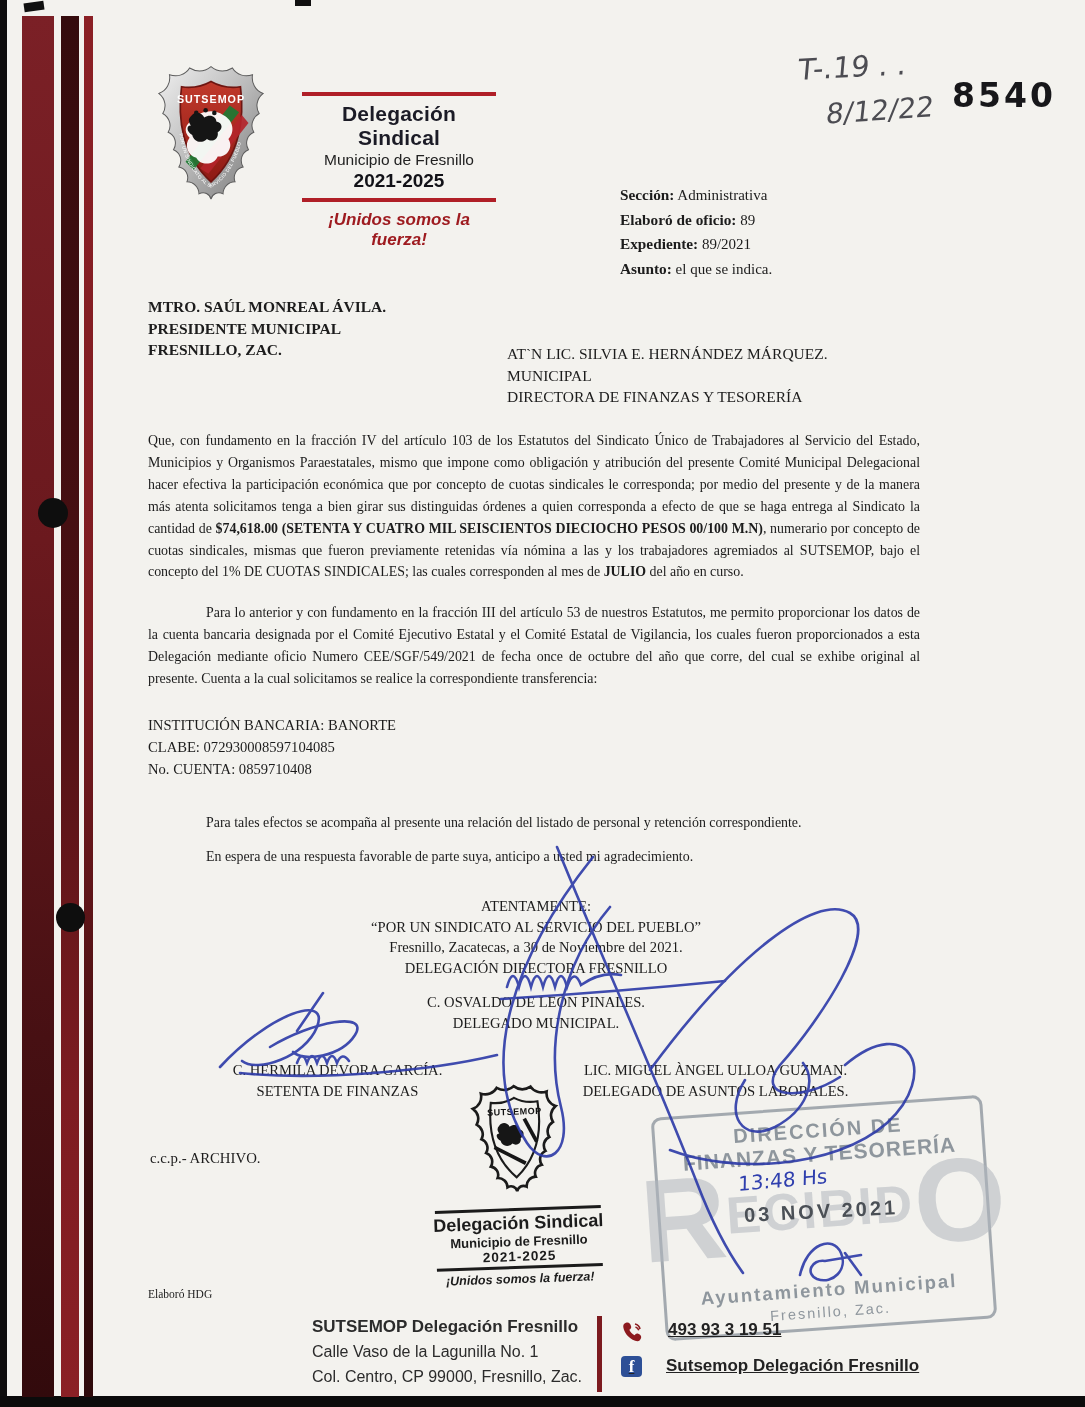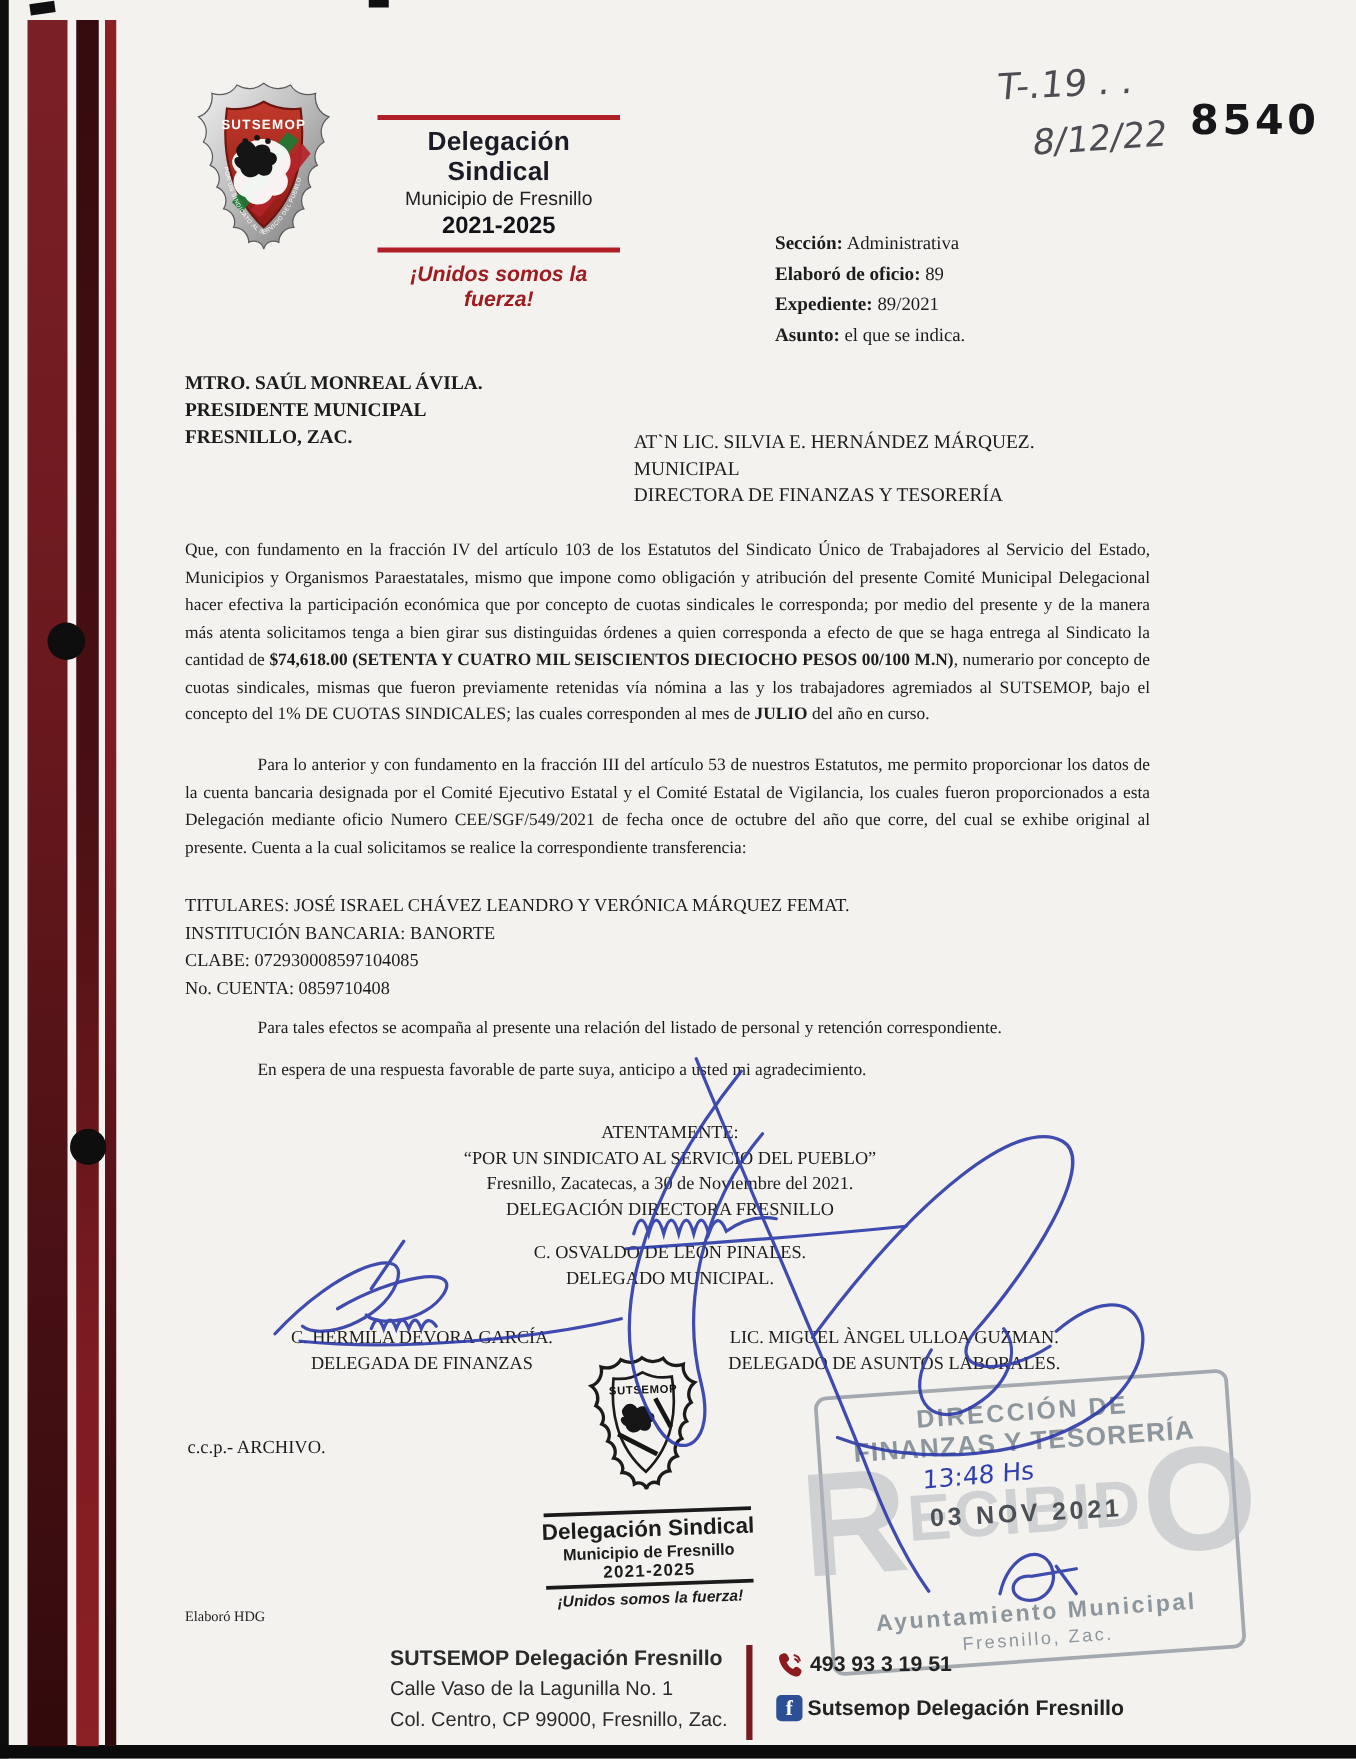--- a/index.html
+++ b/index.html
@@ -67,22 +67,22 @@
   .rs-f1{position:absolute;left:0;right:0;bottom:26px;font-size:18.5px;font-weight:600;letter-spacing:2px;}
   .rs-f2{position:absolute;left:0;right:0;bottom:7px;font-size:14.5px;letter-spacing:2px;}
   .handtime{left:738px;top:1168px;font-family:"DejaVu Sans",sans-serif;font-size:20px;
             color:#2f3fae;transform:rotate(-5deg) skewX(-6deg);}
   .datestamp{left:744px;top:1200px;font-family:"Liberation Sans",sans-serif;font-weight:bold;
              font-size:20px;letter-spacing:3px;color:#4b5056;transform:rotate(-3deg);}
   
   .f-addr{left:312px;top:1314px;font-family:"Liberation Sans",sans-serif;color:#2b2b2b;
           font-size:16px;line-height:25px;}
   .f-divider{left:597px;top:1316px;width:5px;height:76px;background:#7c1b1f;}
-  .f-row{position:absolute;display:flex;align-items:center;gap:4px;
-         font-family:"Liberation Sans",sans-serif;font-weight:bold;color:#222;font-size:17px;}
+  .f-row{position:absolute;display:flex;align-items:flex-start;gap:24px;
+         font-family:"Liberation Sans",sans-serif;font-weight:bold;color:#222;font-size:17px;text-decoration:underline;}
   .fb-badge{width:21px;height:21px;background:#2d4f96;color:#fff;border-radius:4px;
             display:flex;align-items:center;justify-content:center;
             font-family:"Liberation Serif",serif;font-weight:bold;font-size:17px;}
   svg{display:block;}
 </style>
 </head>
 <body>
 
 <div class="paper">
 
@@ -155,42 +155,41 @@
     <div>AT`N LIC. SILVIA E. HERNÁNDEZ MÁRQUEZ.</div>
     <div>MUNICIPAL</div>
     <div>DIRECTORA DE FINANZAS Y TESORERÍA</div>
   </div>
 
   <p class="abs body-par" style="top:430px;margin:0;"><span>Que, con fundamento en la fracción IV del artículo 103 de los Estatutos del Sindicato Único de Trabajadores al Servicio del Estado, Municipios y Organismos Paraestatales, mismo que impone como obligación y atribución del presente Comité Municipal Delegacional hacer efectiva la participación económica que por concepto de cuotas sindicales le corresponda; por medio del presente y de la manera más atenta solicitamos tenga a bien girar sus distinguidas órdenes a quien corresponda a efecto de que se haga entrega al Sindicato la cantidad de </span><b>$74,618.00 (SETENTA Y CUATRO MIL SEISCIENTOS DIECIOCHO PESOS 00/100 M.N)</b><span>, numerario por concepto de cuotas sindicales, mismas que fueron previamente retenidas vía nómina a las y los trabajadores agremiados al SUTSEMOP, bajo el concepto del 1% DE CUOTAS SINDICALES; las cuales corresponden al mes de </span><b>JULIO</b><span> del año en curso.</span></p>
 
   <p class="abs body-par indent" style="top:602px;margin:0;">Para lo anterior y con fundamento en la fracción III del artículo 53 de nuestros Estatutos, me permito proporcionar los datos de la cuenta bancaria designada por el Comité Ejecutivo Estatal y el Comité Estatal de Vigilancia, los cuales fueron proporcionados a esta Delegación mediante oficio Numero CEE/SGF/549/2021 de fecha once de octubre del año que corre, del cual se exhibe original al presente. Cuenta a la cual solicitamos se realice la correspondiente transferencia:</p>
 
   <div class="abs accounts">
-    <div>TITULARES: JOSÉ ISRAEL CHÁVEZ LEANDRO Y VERÓNICA MÁRQUEZ FEMAT.</div>
     <div>INSTITUCIÓN BANCARIA: BANORTE</div>
     <div>CLABE: 072930008597104085</div>
     <div>No. CUENTA: 0859710408</div>
   </div>
 
   <p class="abs body-par indent" style="top:812px;margin:0;">Para tales efectos se acompaña al presente una relación del listado de personal y retención correspondiente.</p>
   <p class="abs body-par indent" style="top:846px;margin:0;">En espera de una respuesta favorable de parte suya, anticipo a usted mi agradecimiento.</p>
 
   <div class="abs closing">
     <div class="bld">ATENTAMENTE:</div>
     <div class="bld">“POR UN SINDICATO AL SERVICIO DEL PUEBLO”</div>
     <div>Fresnillo, Zacatecas, a 30 de Noviembre del 2021.</div>
     <div>DELEGACIÓN DIRECTORA FRESNILLO</div>
     <div style="height:14px;"></div>
     <div class="bld">C. OSVALDO DE LEÓN PINALES.</div>
     <div>DELEGADO MUNICIPAL.</div>
   </div>
 
   <div class="signer" style="left:195px;top:1060px;width:285px;">
     <div class="bld">C. HERMILA DEVORA GARCÍA.</div>
-    <div>DELEGADA DE FINANZAS</div>
+    <div>SETENTA DE FINANZAS</div>
   </div>
   <div class="signer" style="left:548px;top:1060px;width:335px;">
     <div class="bld">LIC. MIGUEL ÀNGEL ULLOA GUZMAN.</div>
     <div>DELEGADO DE ASUNTOS LABORALES.</div>
   </div>
 
   <div class="abs ccp">c.c.p.- ARCHIVO.</div>
   <div class="abs elaboro">Elaboró HDG</div>
 
   <div class="abs seal">

